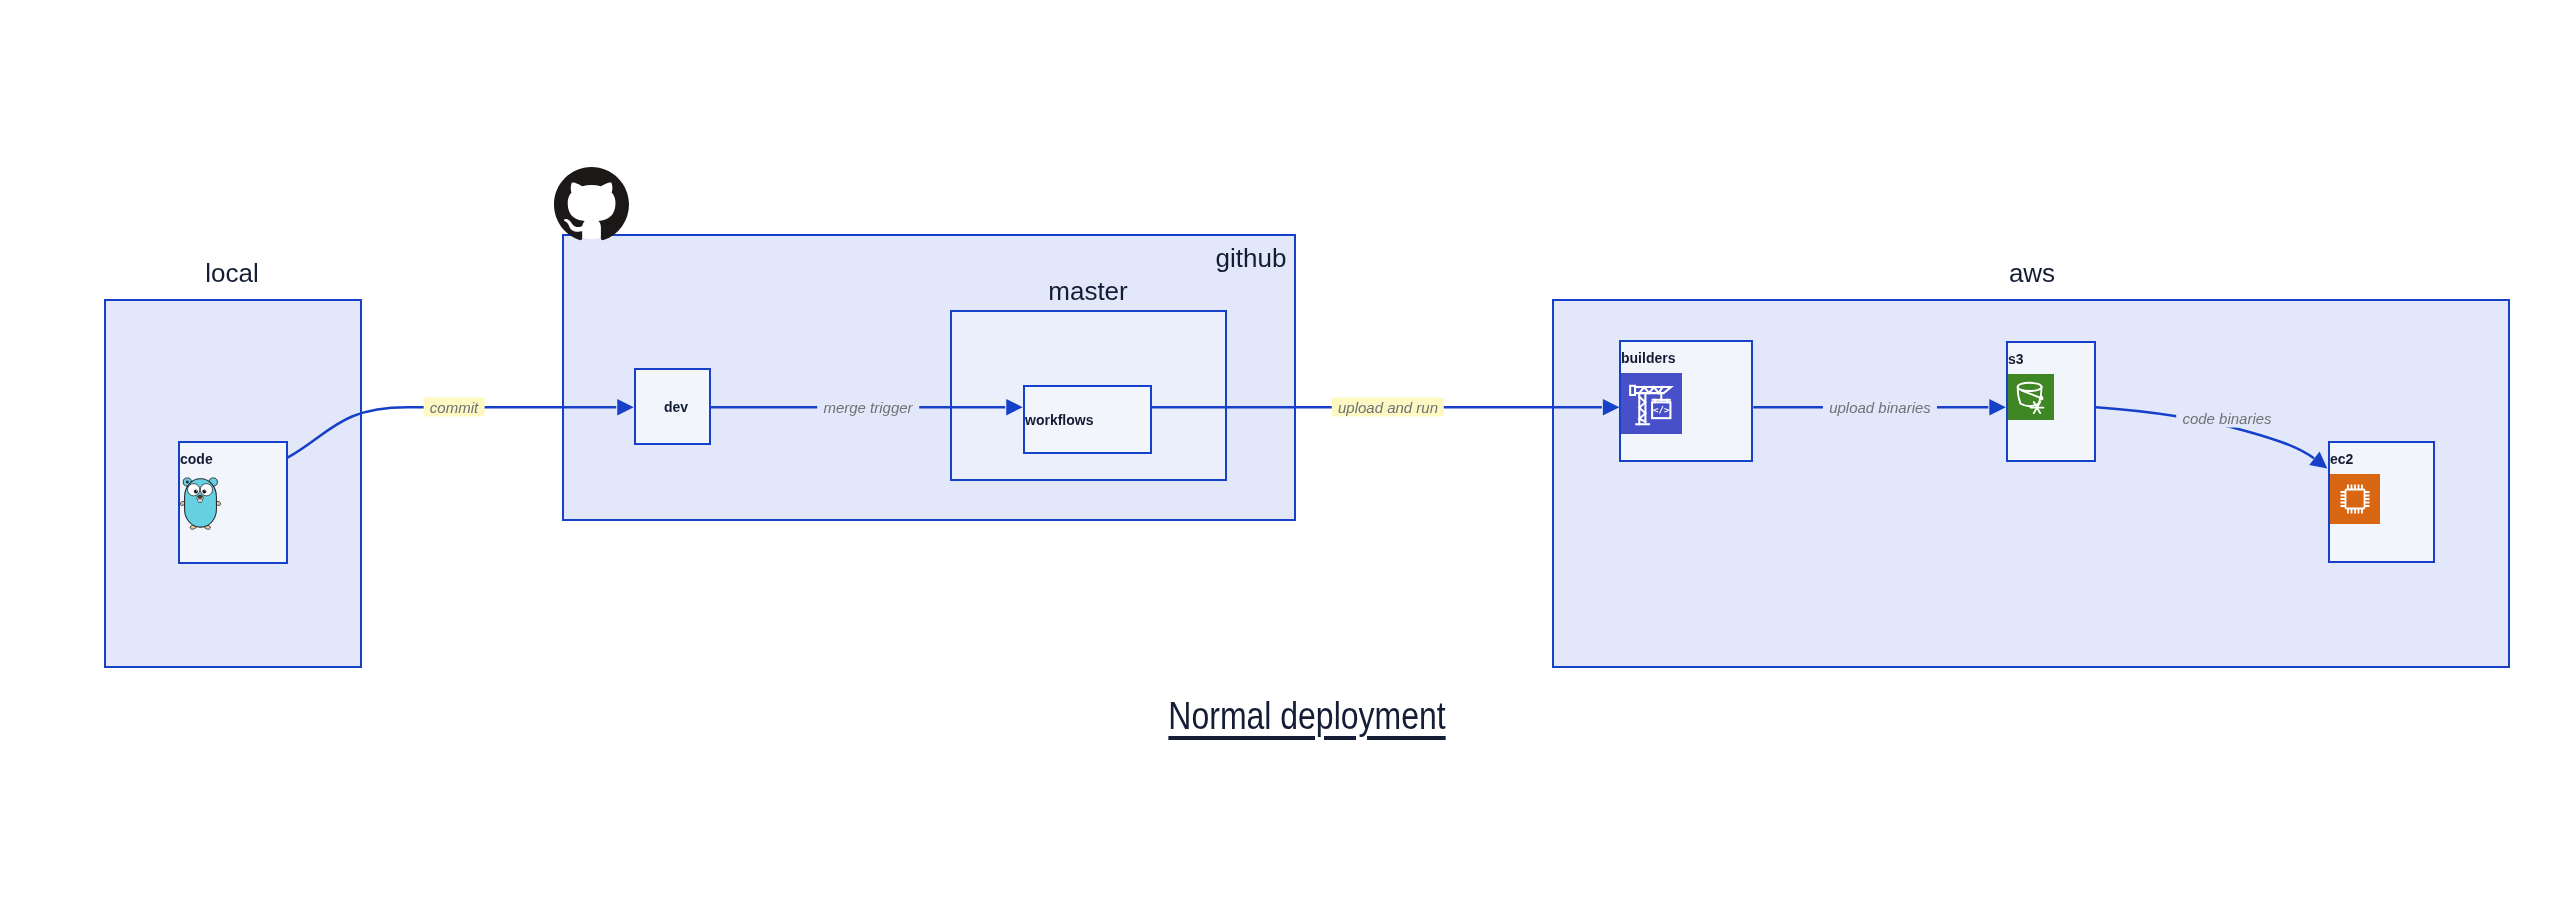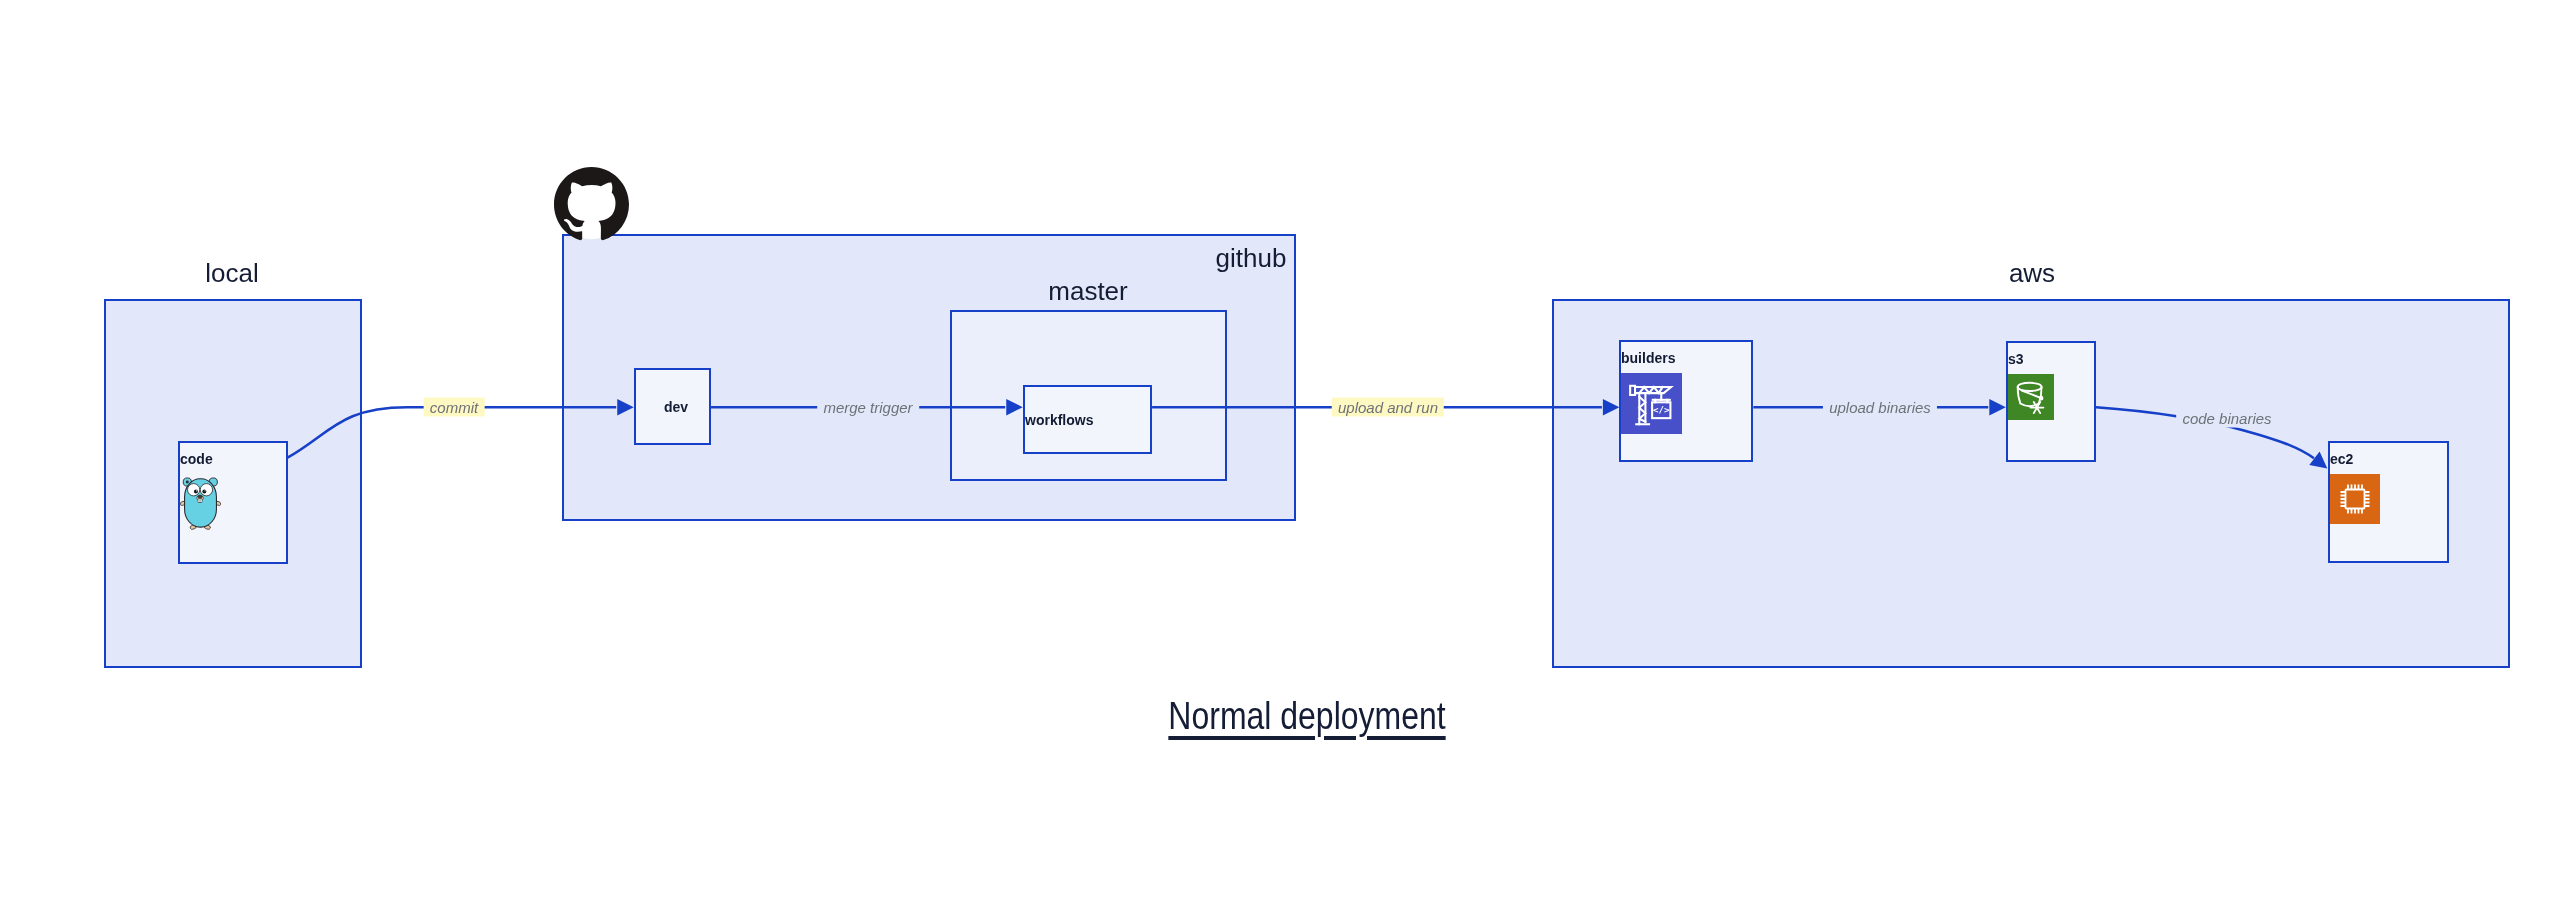--- a/index.html
+++ b/index.html
@@ -54,21 +54,21 @@
     white-space:nowrap;
   }
   .node.center{justify-content:center;}
   .node.stacked{justify-content:flex-start; padding-top:8.2px; gap:6.7px;}
 
   #code-node      {left:178px;  top:441px; width:110px; height:123px;}
   #dev-node       {left:634px; top:368px; width:77px; height:77px;padding-left:28px;}
   #workflows-node {left:1023px; top:385px; width:129px; height:69px;}
   #builders-node  {left:1619px; top:340px; width:134px; height:122px;}
   #s3-node        {left:2006px; top:341px; width:90px; height:121px;}
-  #ec2-node       {left:2328px; top:441px; width:121px; height:122px;}
+  #ec2-node       {left:2328px; top:441px; width:107px; height:122px;}
 
   .aws-icon{display:block;}
 
   
   #octocat{position:absolute; left:554px; top:167px; width:75px; height:75px; z-index:5;}
 
   
   #edges{position:absolute; left:0; top:0; width:2604px; height:902px; z-index:6; pointer-events:none;}
 
   .edge-label{

